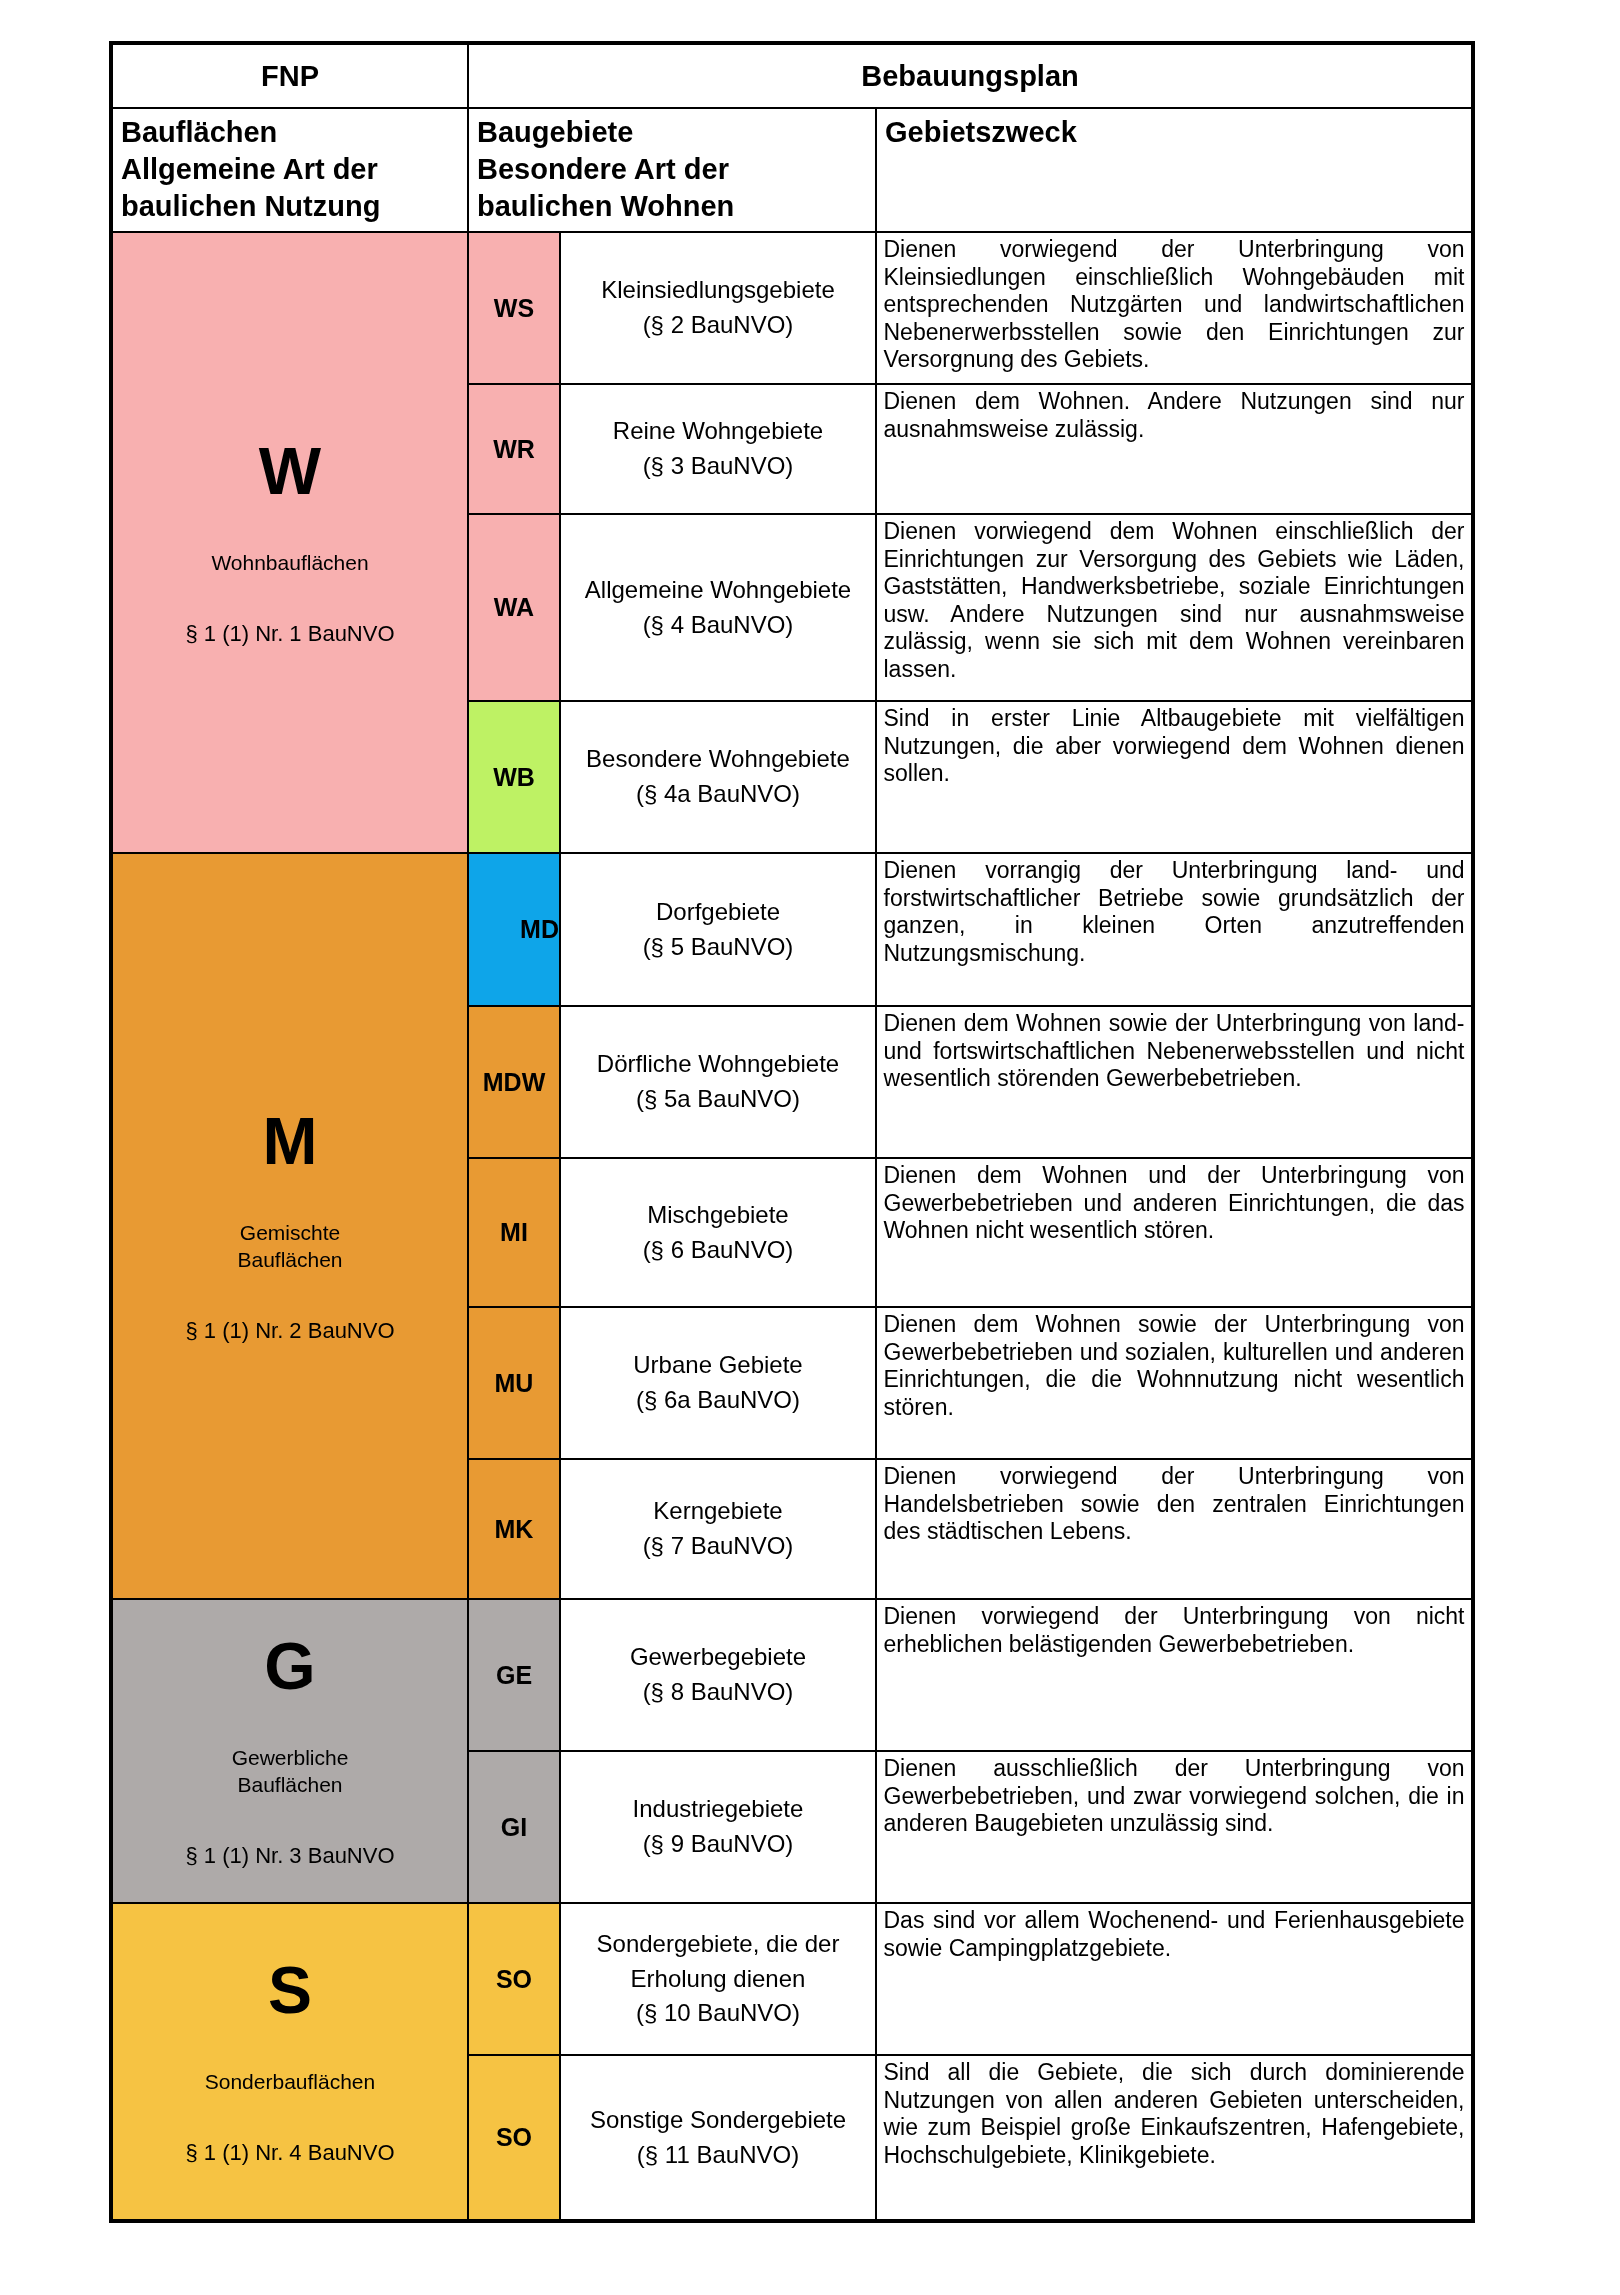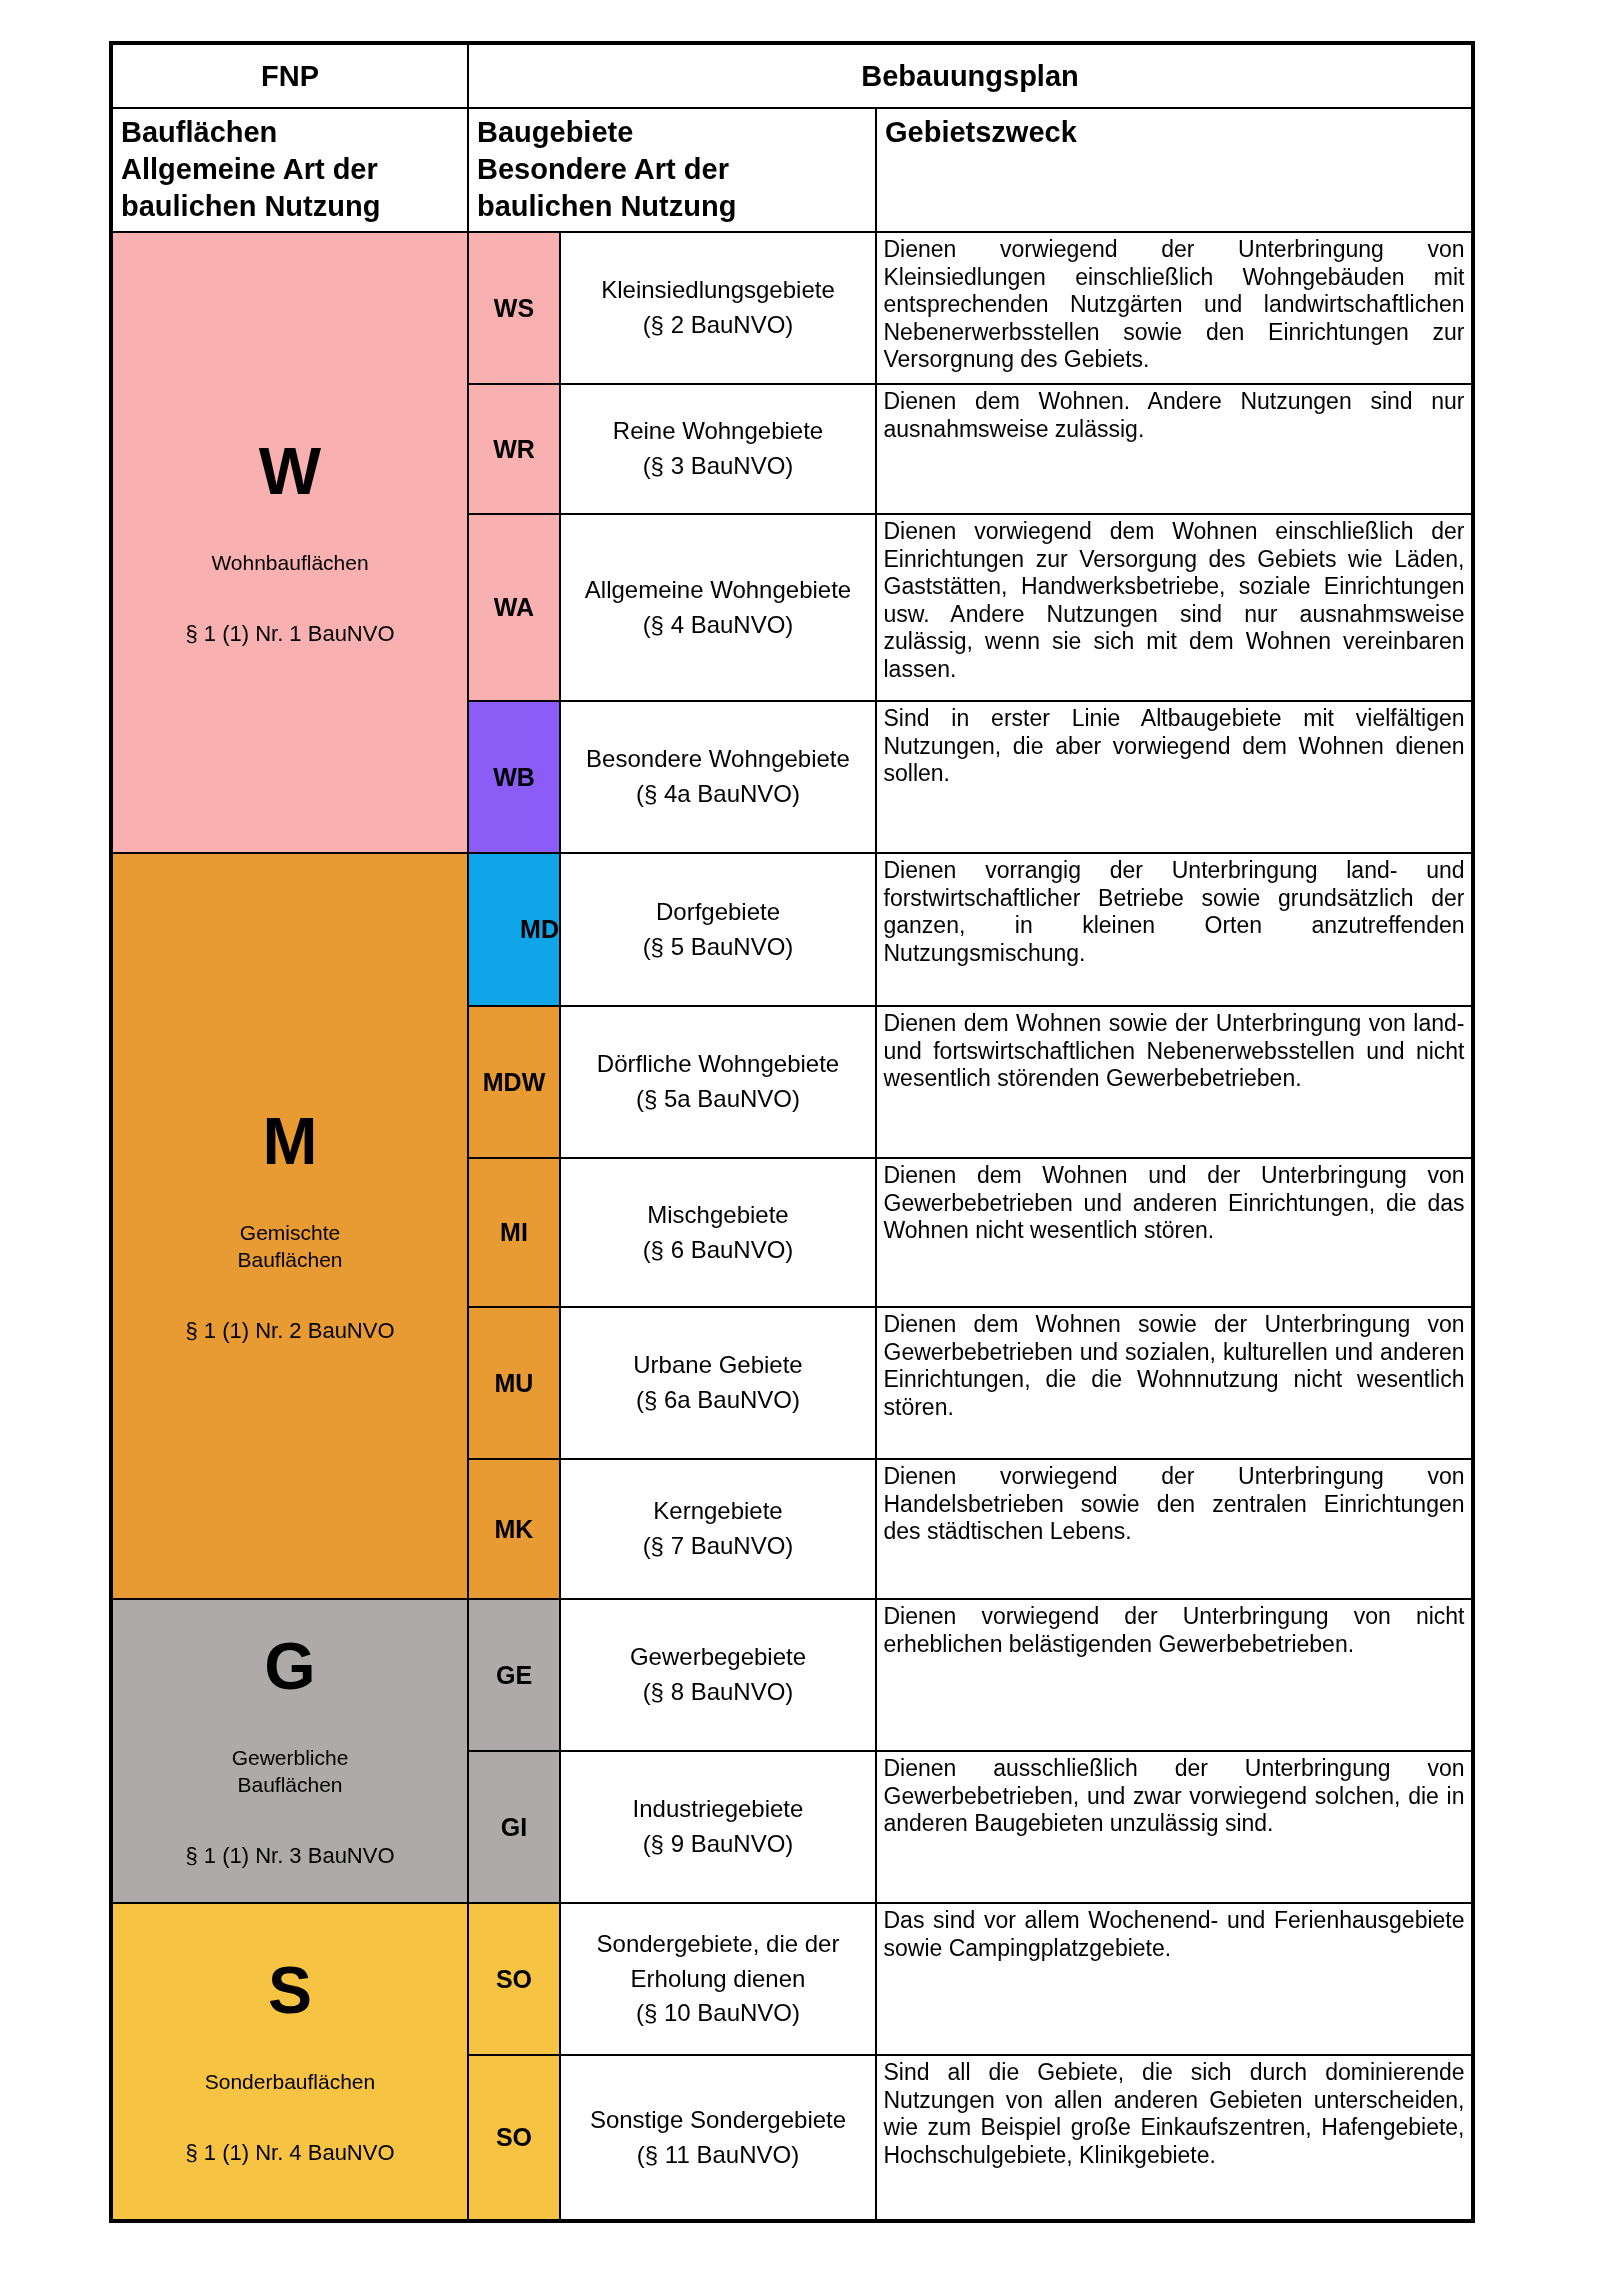--- a/index.html
+++ b/index.html
@@ -51,21 +51,21 @@
     <td class="hdr-top">FNP</td>
     <td class="hdr-top" colspan="3">Bebauungsplan</td>
   </tr>
 
   <tr style="height:124px">
     <td class="hdr-col">Bauflächen
 Allgemeine Art der
 baulichen Nutzung</td>
     <td class="hdr-col" colspan="2">Baugebiete
 Besondere Art der
-baulichen Nutzung</td>
+baulichen Wohnen</td>
     <td class="hdr-col">Gebietszweck</td>
   </tr>
 
   <tr style="height:152px">
     <td class="sec" rowspan="4" style="background: rgb(248, 176, 176);">
       <div class="sec-letter">W</div>
       <div class="sec-label">Wohnbauflächen</div>
       <div class="sec-ref">§ 1 (1) Nr. 1 BauNVO</div>
     </td>
     <td class="code" style="background: rgb(248, 176, 176);">WS</td>
@@ -79,21 +79,21 @@
 (§ 3 BauNVO)</td>
     <td class="zweck">Dienen dem Wohnen. Andere Nutzungen sind nur ausnahmsweise zulässig.</td>
   </tr>
   <tr style="height:187px">
     <td class="code" style="background: rgb(248, 176, 176);">WA</td>
     <td class="gname">Allgemeine Wohngebiete
 (§ 4 BauNVO)</td>
     <td class="zweck">Dienen vorwiegend dem Wohnen einschließlich der Einrichtungen zur Versorgung des Gebiets wie Läden, Gaststätten, Handwerksbetriebe, soziale Einrichtungen usw. Andere Nutzungen sind nur ausnahmsweise zulässig, wenn sie sich mit dem Wohnen vereinbaren lassen.</td>
   </tr>
   <tr style="height:152px">
-    <td class="code" style="background: #8b5cf6; margin-left: 30px;">WB</td>
+    <td class="code" style="background: #bef264; margin-left: 30px;">WB</td>
     <td class="gname">Besondere Wohngebiete
 (§ 4a BauNVO)</td>
     <td class="zweck">Sind in erster Linie Altbaugebiete mit vielfältigen Nutzungen, die aber vorwiegend dem Wohnen dienen sollen.</td>
   </tr>
 
   <tr style="height:153px">
     <td class="sec" rowspan="5" style="background: rgb(232, 154, 51);">
       <div class="sec-letter">M</div>
       <div class="sec-label">Gemischte
 Bauflächen</div>

